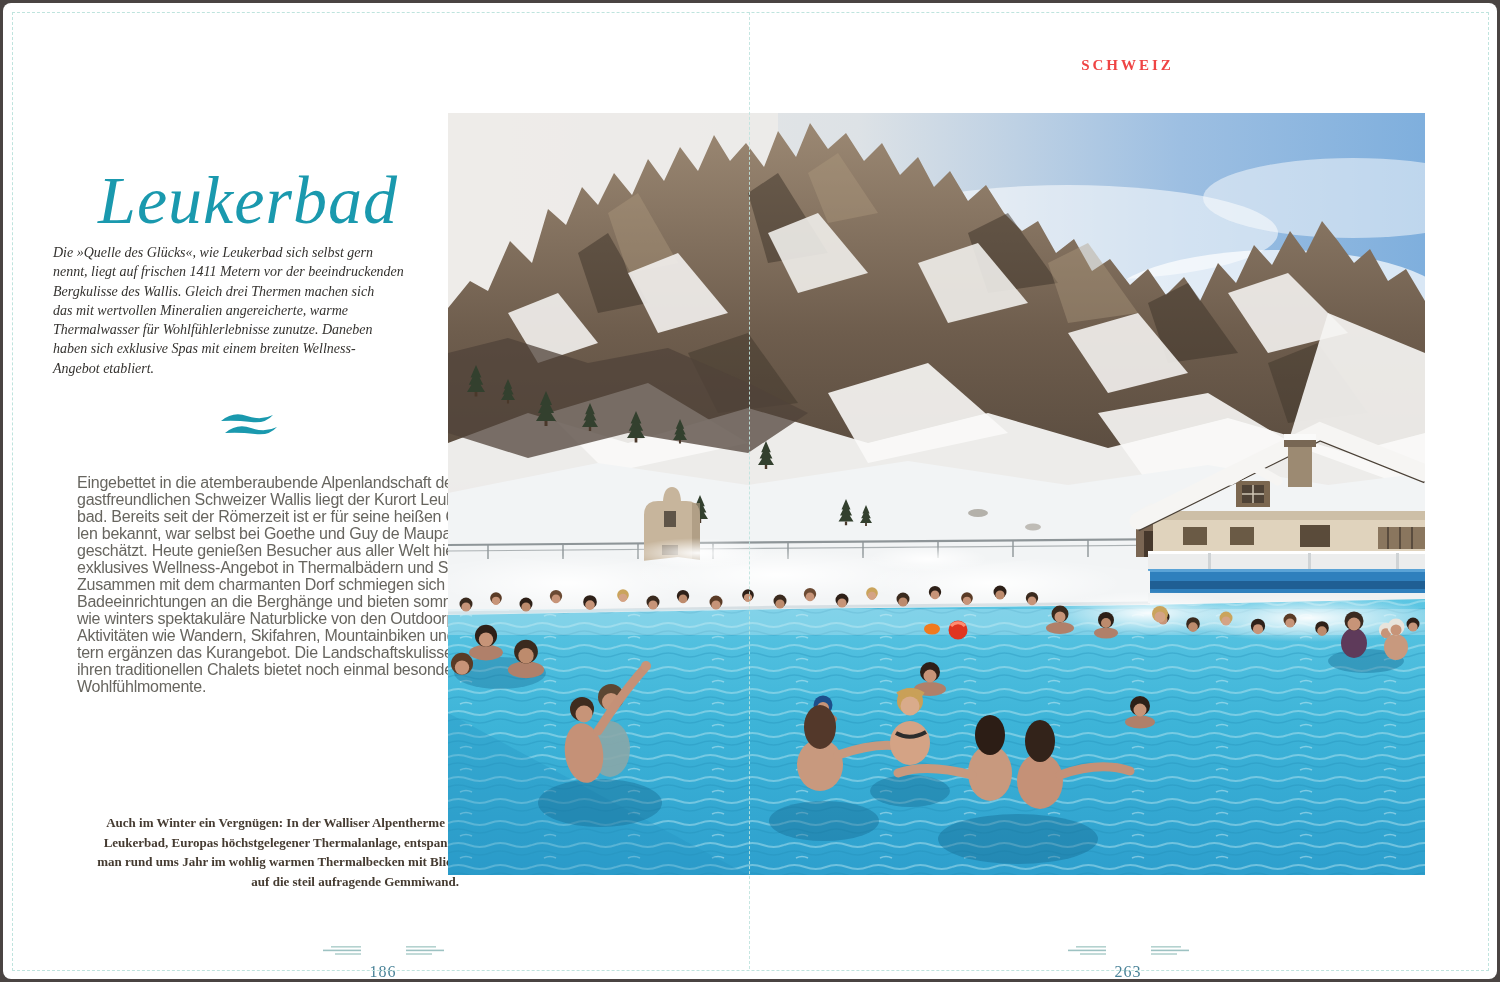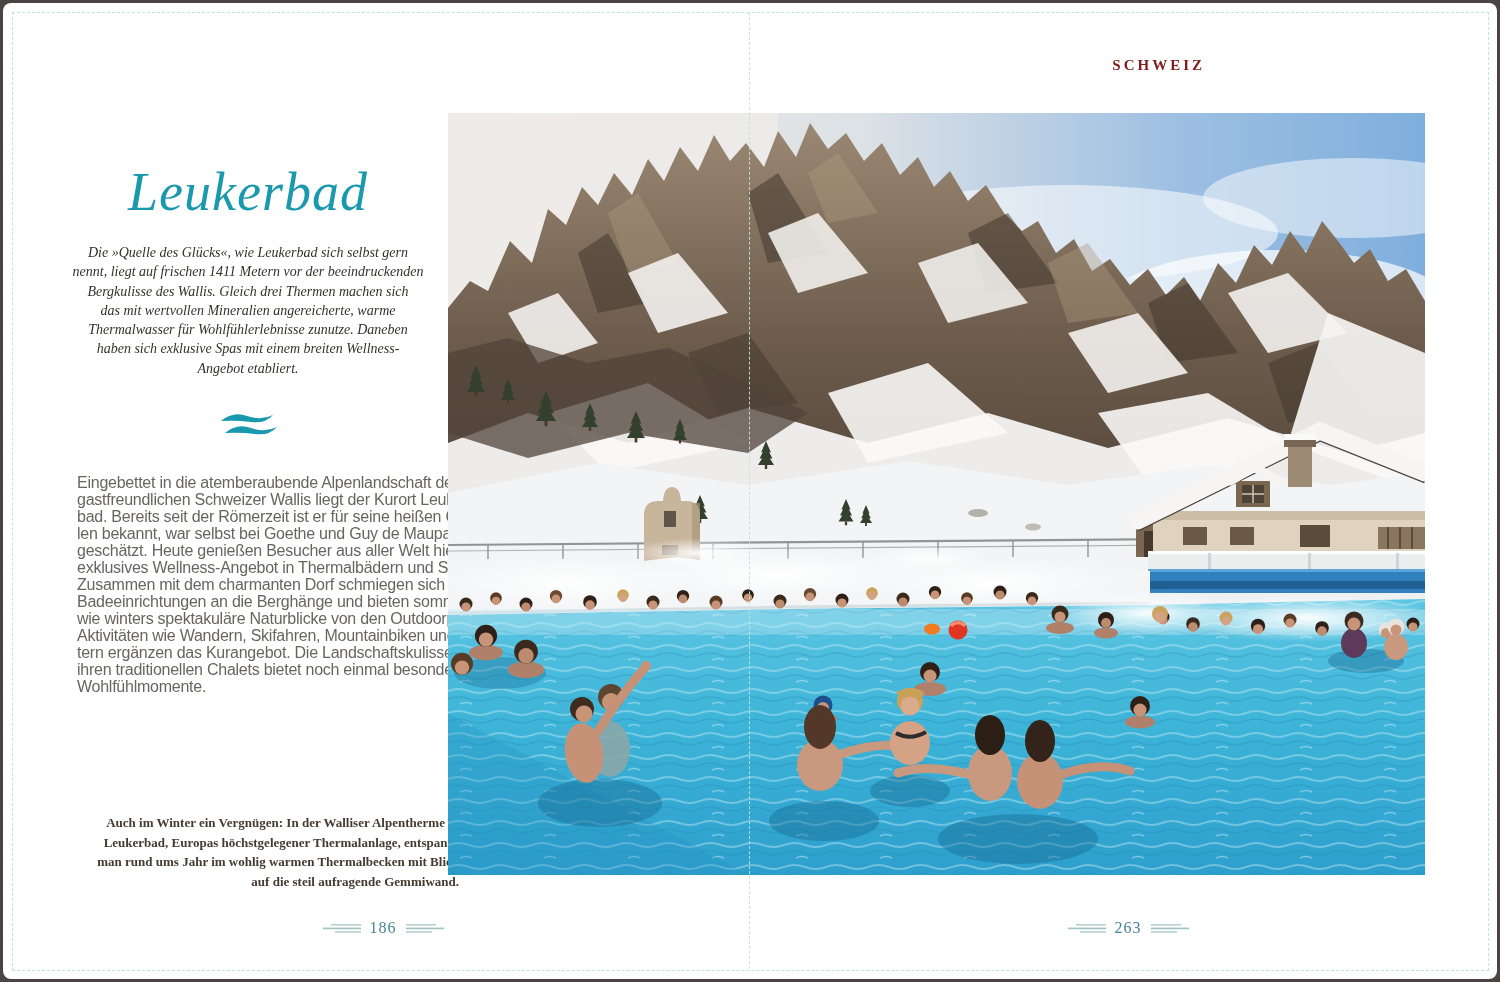--- a/index.html
+++ b/index.html
@@ -6,37 +6,37 @@
             font-family:"Liberation Sans","DejaVu Sans",sans-serif;}
   .sheet{position:absolute;left:3px;top:3px;width:1494px;height:976px;background:#ffffff;
          border-radius:8px;overflow:hidden;}
   .guides{position:absolute;left:9px;top:9px;width:1475px;height:957px;
           border:1.5px dashed #bfe4de;pointer-events:none;z-index:6;}
   .gutter{position:absolute;left:746px;top:9px;height:957px;width:0;
           border-left:1.5px dashed #bfe4de;z-index:6;pointer-events:none;opacity:.9;}
   .pre{white-space:pre;}
   .title{position:absolute;left:40px;top:158px;width:410px;text-align:center;
          font-family:"Liberation Serif","DejaVu Serif",serif;font-style:italic;
-         font-size:54px;color:#1a99ae;letter-spacing:1px;z-index:2;}
-  .intro{position:absolute;left:50px;top:240px;width:390px;text-align:center;
+         font-size:68px;color:#1a99ae;letter-spacing:1px;z-index:2;}
+  .intro{position:absolute;left:50px;top:240px;width:390px;text-align:left;
          font-family:"Liberation Serif","DejaVu Serif",serif;font-style:italic;
          font-size:14px;line-height:19.3px;color:#33312e;z-index:2;}
   .waveicon{position:absolute;left:212px;top:404px;width:66px;height:38px;z-index:2;}
   .bodytext{position:absolute;left:74px;top:471px;width:378px;
             font-size:16px;line-height:17px;letter-spacing:-0.25px;color:#67655f;z-index:2;}
   .caption{position:absolute;left:66px;top:810px;width:390px;text-align:right;
            font-family:"Liberation Serif","DejaVu Serif",serif;font-weight:bold;
            font-size:13px;line-height:19.5px;color:#453b31;z-index:2;}
-  .header-right{position:absolute;left:1047px;top:54px;width:155px;text-align:right;
+  .header-right{position:absolute;left:1047px;top:54px;width:155px;text-align:center;
            font-family:"Liberation Serif","DejaVu Serif",serif;font-weight:bold;
-           font-size:15px;letter-spacing:3px;color:#7f1d1d;z-index:2;}
+           font-size:15px;letter-spacing:3px;color:#ef4444;z-index:2;}
   .pagefoot{position:absolute;top:916px;width:170px;display:flex;align-items:center;
             justify-content:center;gap:9px;z-index:2;}
   .pagefoot .num{font-family:"Liberation Serif","DejaVu Serif",serif;font-size:16px;
-                 color:#4a8398;letter-spacing:1px;}
+                 color:#4a8398;letter-spacing:1px;margin-top:44px;}
   .foot-left{left:295px;}
   .foot-right{left:1040px;}
   .photo{position:absolute;left:445px;top:110px;width:977px;height:762px;z-index:3;
          background:#cfe2ee;overflow:hidden;}
   .photo svg{display:block;}
 </style>
 </head>
 <body>
 
 <div class="sheet">

